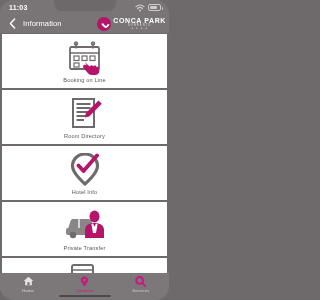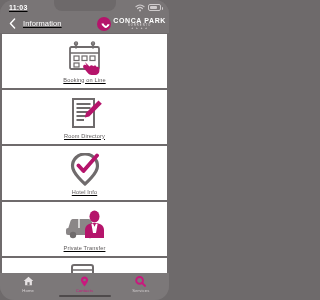--- a/index.html
+++ b/index.html
@@ -8,21 +8,20 @@
     background: #6e6a6b;
     font-family: "Liberation Sans", sans-serif;
     overflow: hidden;
   }
   #phone {
     position: relative;
     width: 169px; height: 300px;
     background: #767273;
     border-radius: 14px;
     overflow: hidden;
-    text-decoration: underline;
   }
 
   
   #statusbar {
     position: relative;
     height: 14px;
     background: #797576;
     display: flex;
     align-items: center;
     justify-content: space-between;

